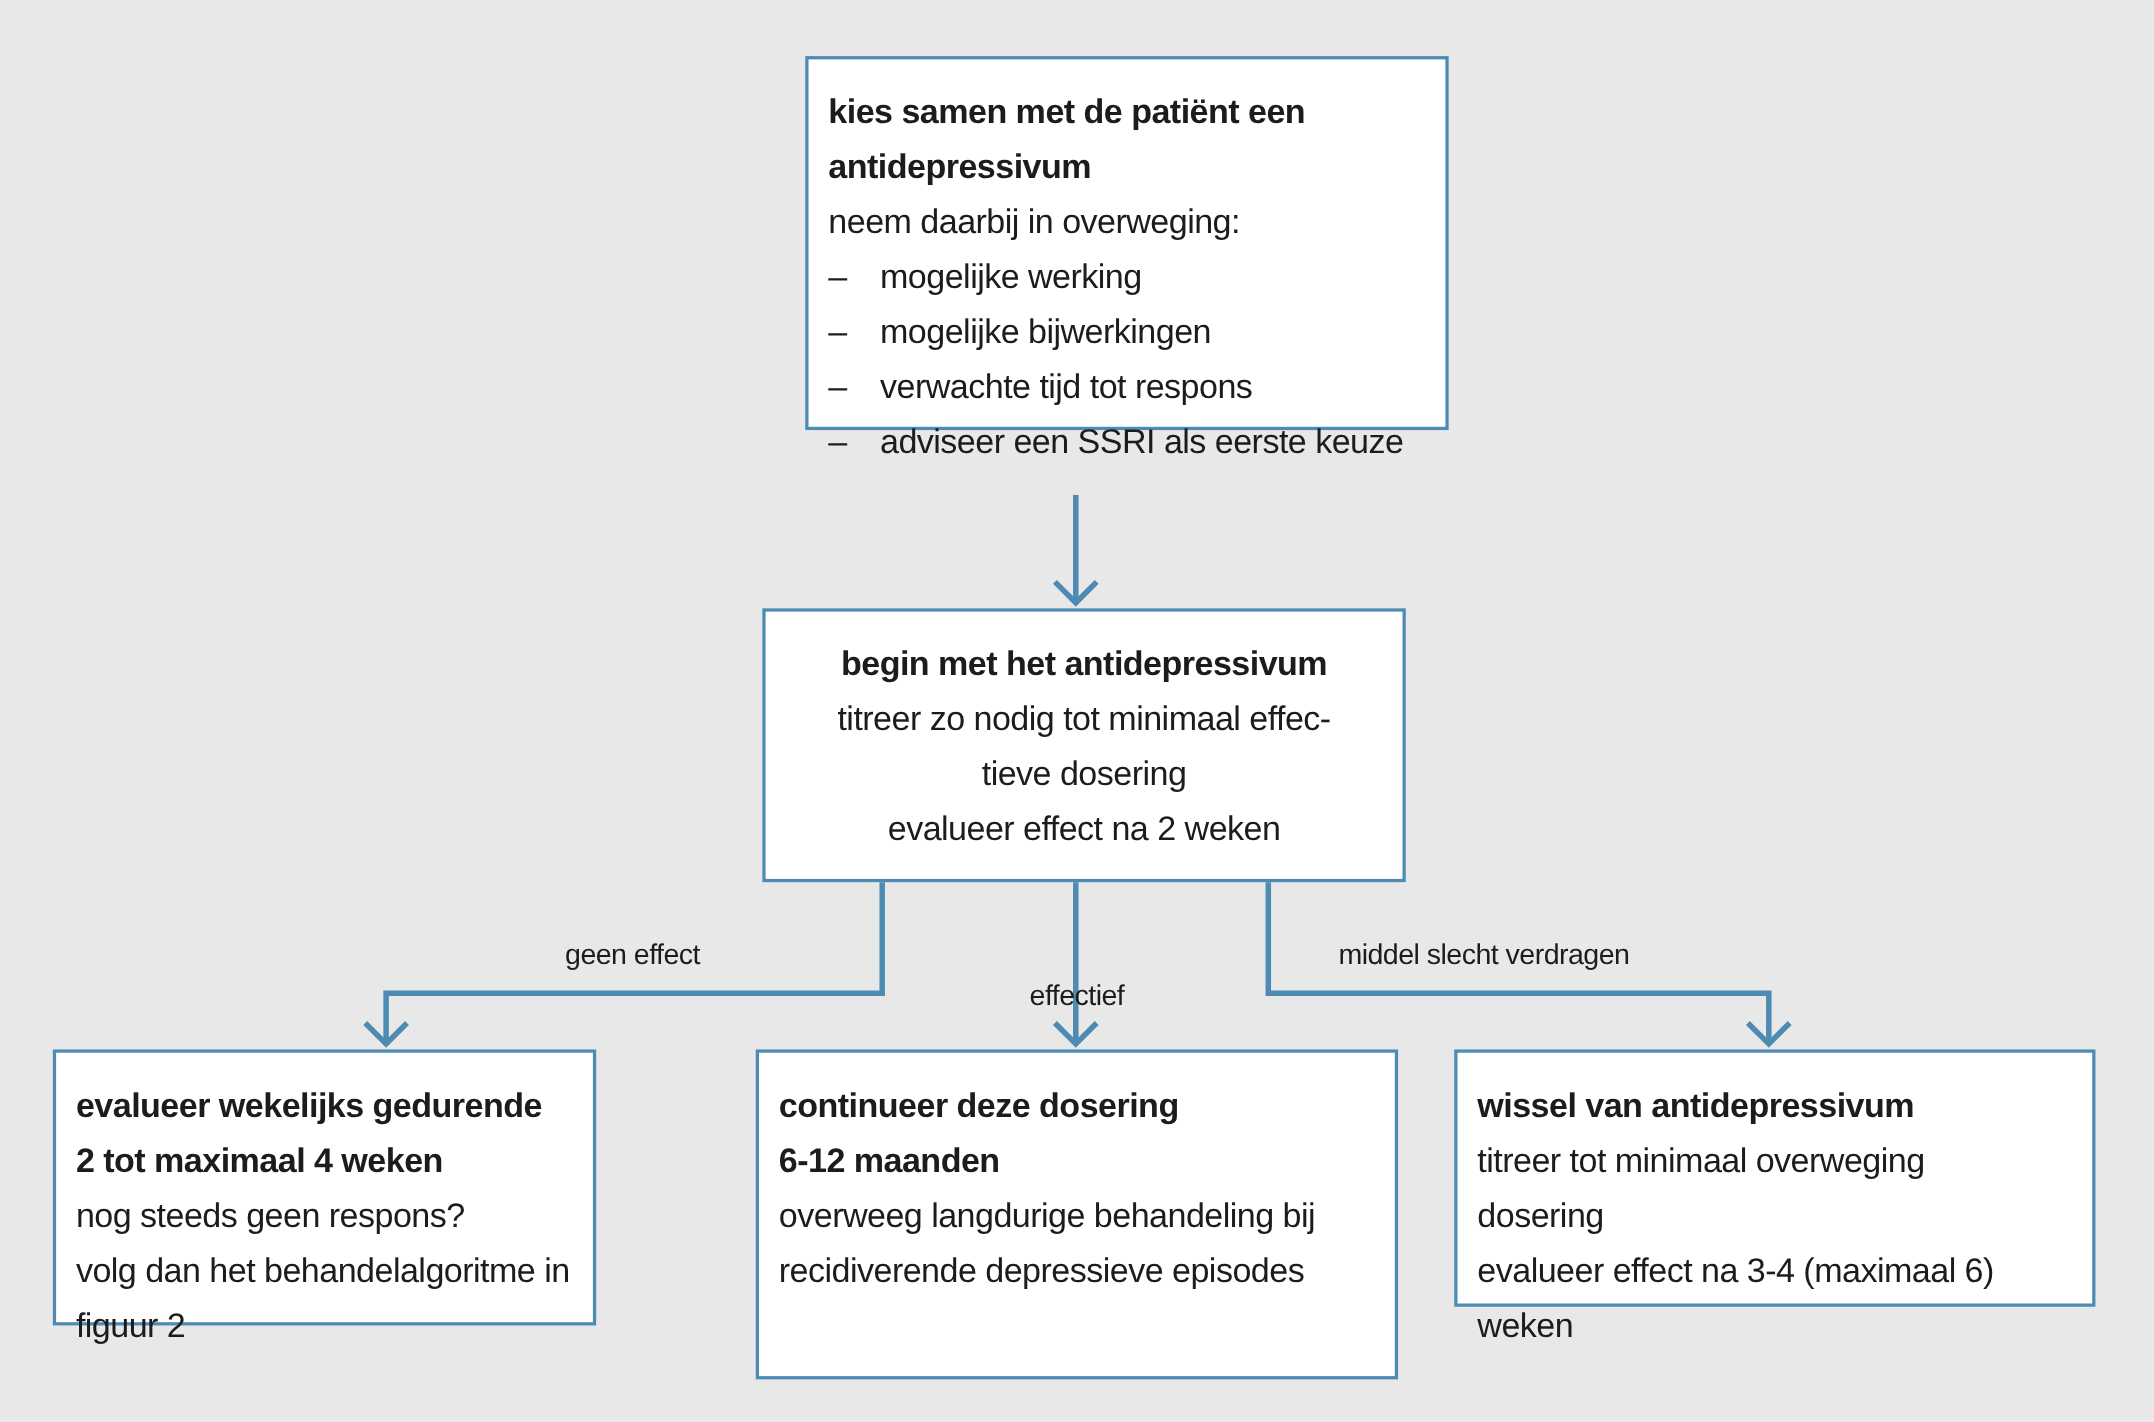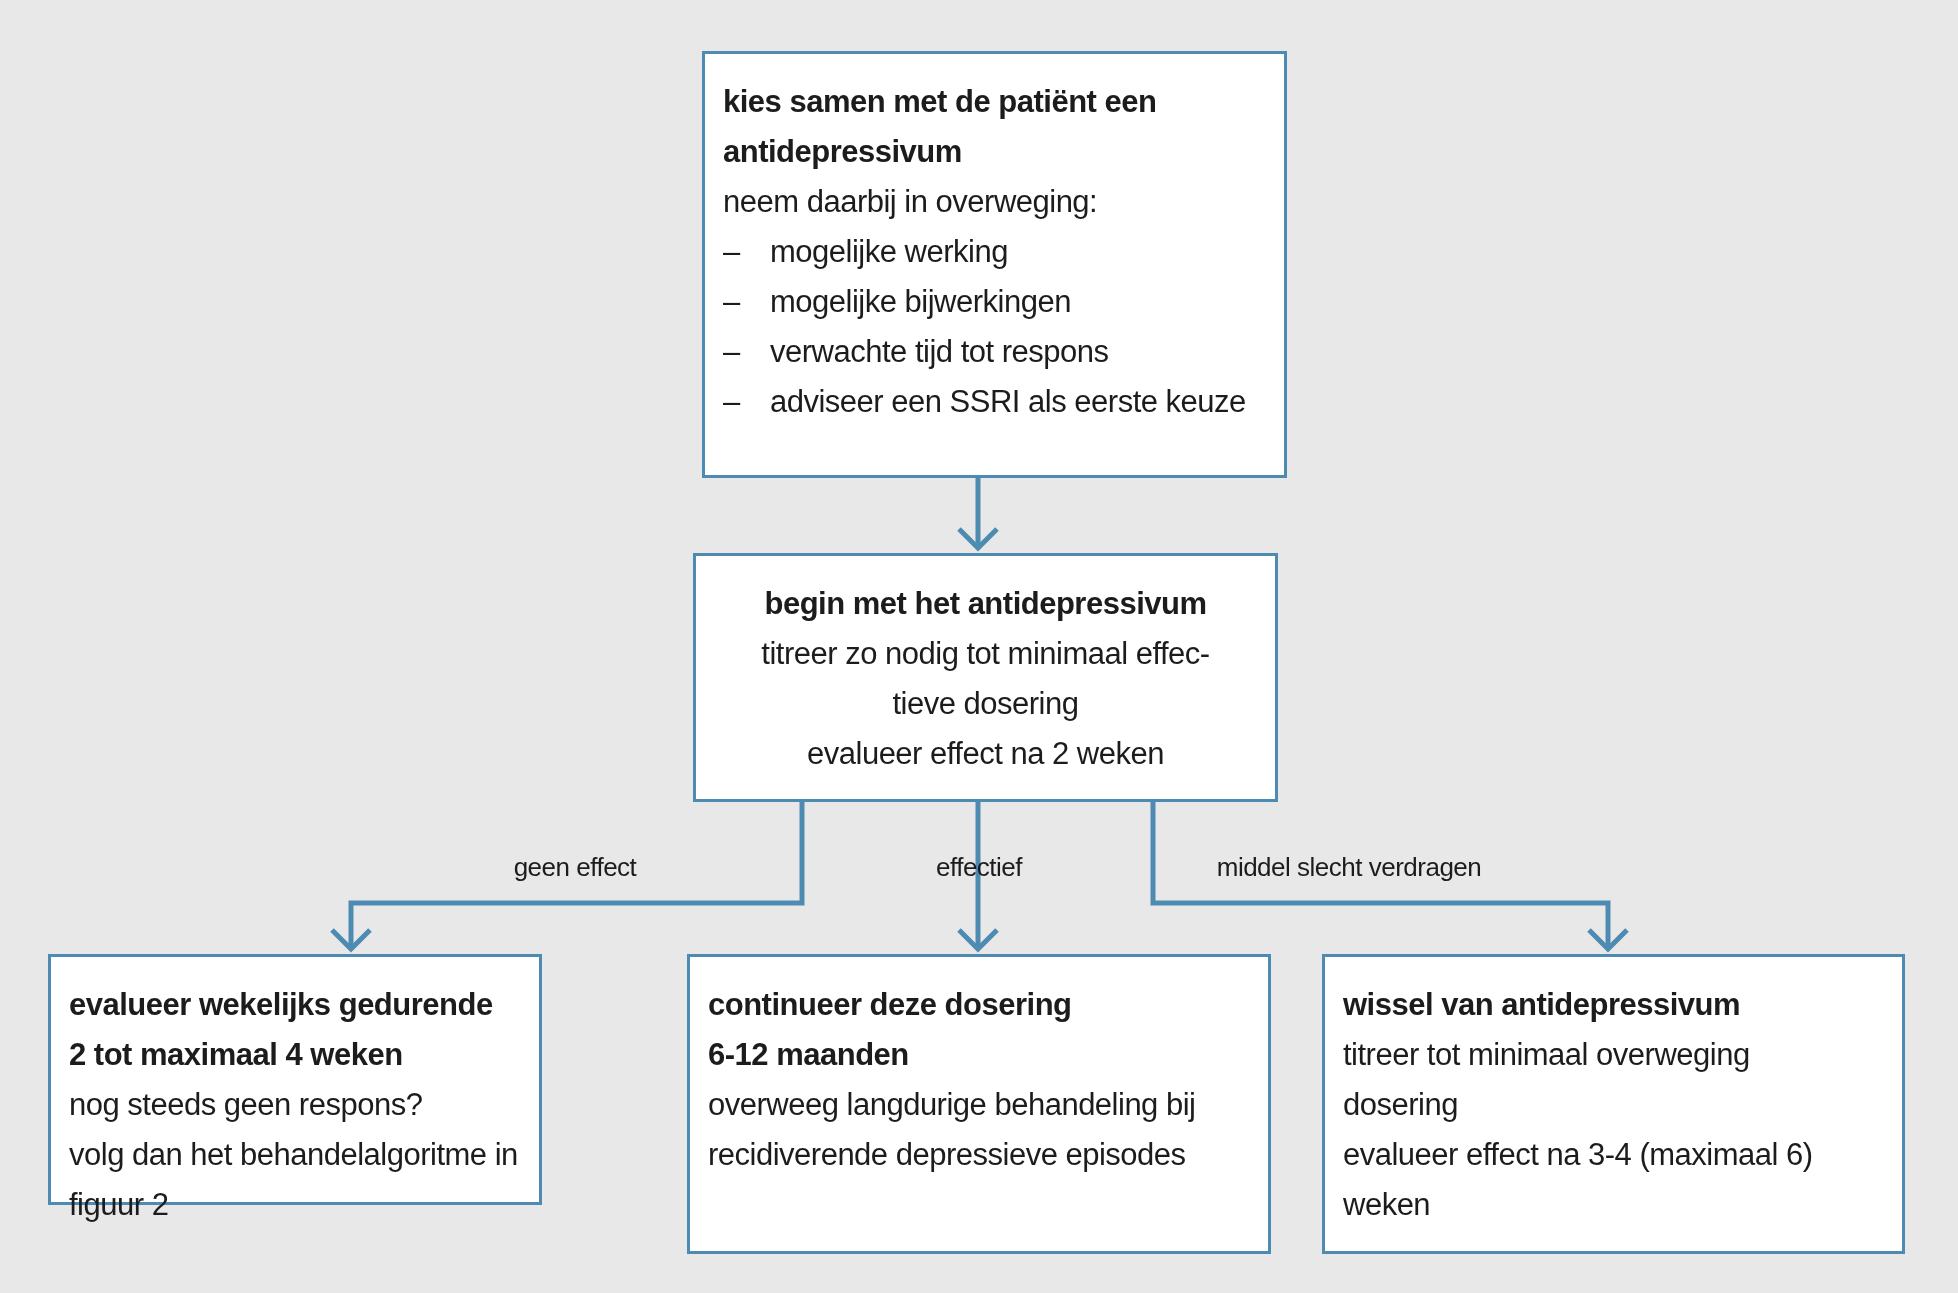--- a/index.html
+++ b/index.html
@@ -28,37 +28,37 @@
     color:var(--text);
   }
   .line{
     font-size:31px;
     line-height:50px;
     letter-spacing:-0.5px;
     white-space:nowrap;
   }
   .bold{font-weight:bold;}
   .bullet .dash{display:inline-block;width:47px;}
-  #box-top{left:702px;top:51px;width:585px;height:427px;}
+  #box-top{left:732px;top:51px;width:585px;height:340px;}
   #box-mid{left:693px;top:553px;width:585px;height:249px;text-align:center;}
   #box-left{left:48px;top:954px;width:494px;height:251px;}
   #box-center{left:687px;top:954px;width:584px;height:300px;}
-  #box-right{left:1322px;top:954px;width:583px;height:300px;}
+  #box-right{left:1322px;top:954px;width:583px;height:234px;}
   .edge-label{
     position:absolute;
     transform:translateX(-50%);
     white-space:nowrap;
     color:var(--text);
     font-size:26px;
     line-height:40px;
     letter-spacing:-0.5px;
     top:847px;
   }
   #label-no-effect{left:575px;}
-  #label-effective{left:979px;}
+  #label-effective{left:979px;margin-top:38px;}
   #label-poorly-tolerated{left:1349px;}
 </style>
 </head>
 <body>
 
 <div class="canvas">
 
   <svg class="connector-layer" viewBox="0 0 1958 1293" xmlns="http://www.w3.org/2000/svg">
 
     <polyline class="connector" points="978,450 978,546"></polyline>

